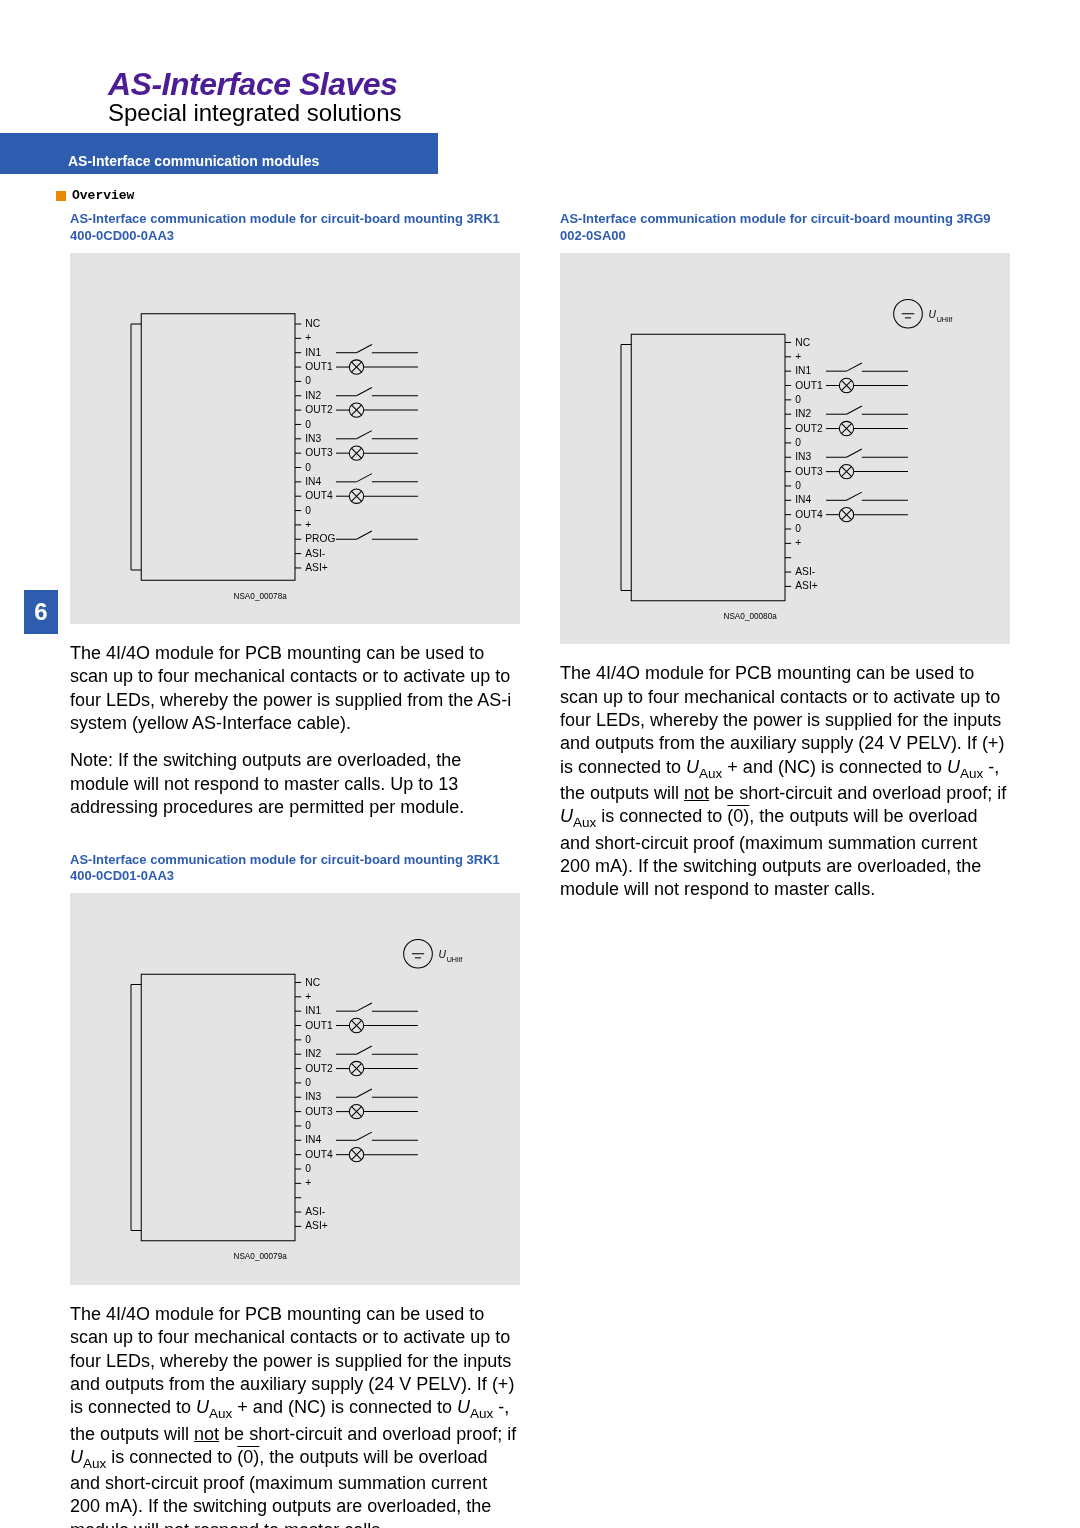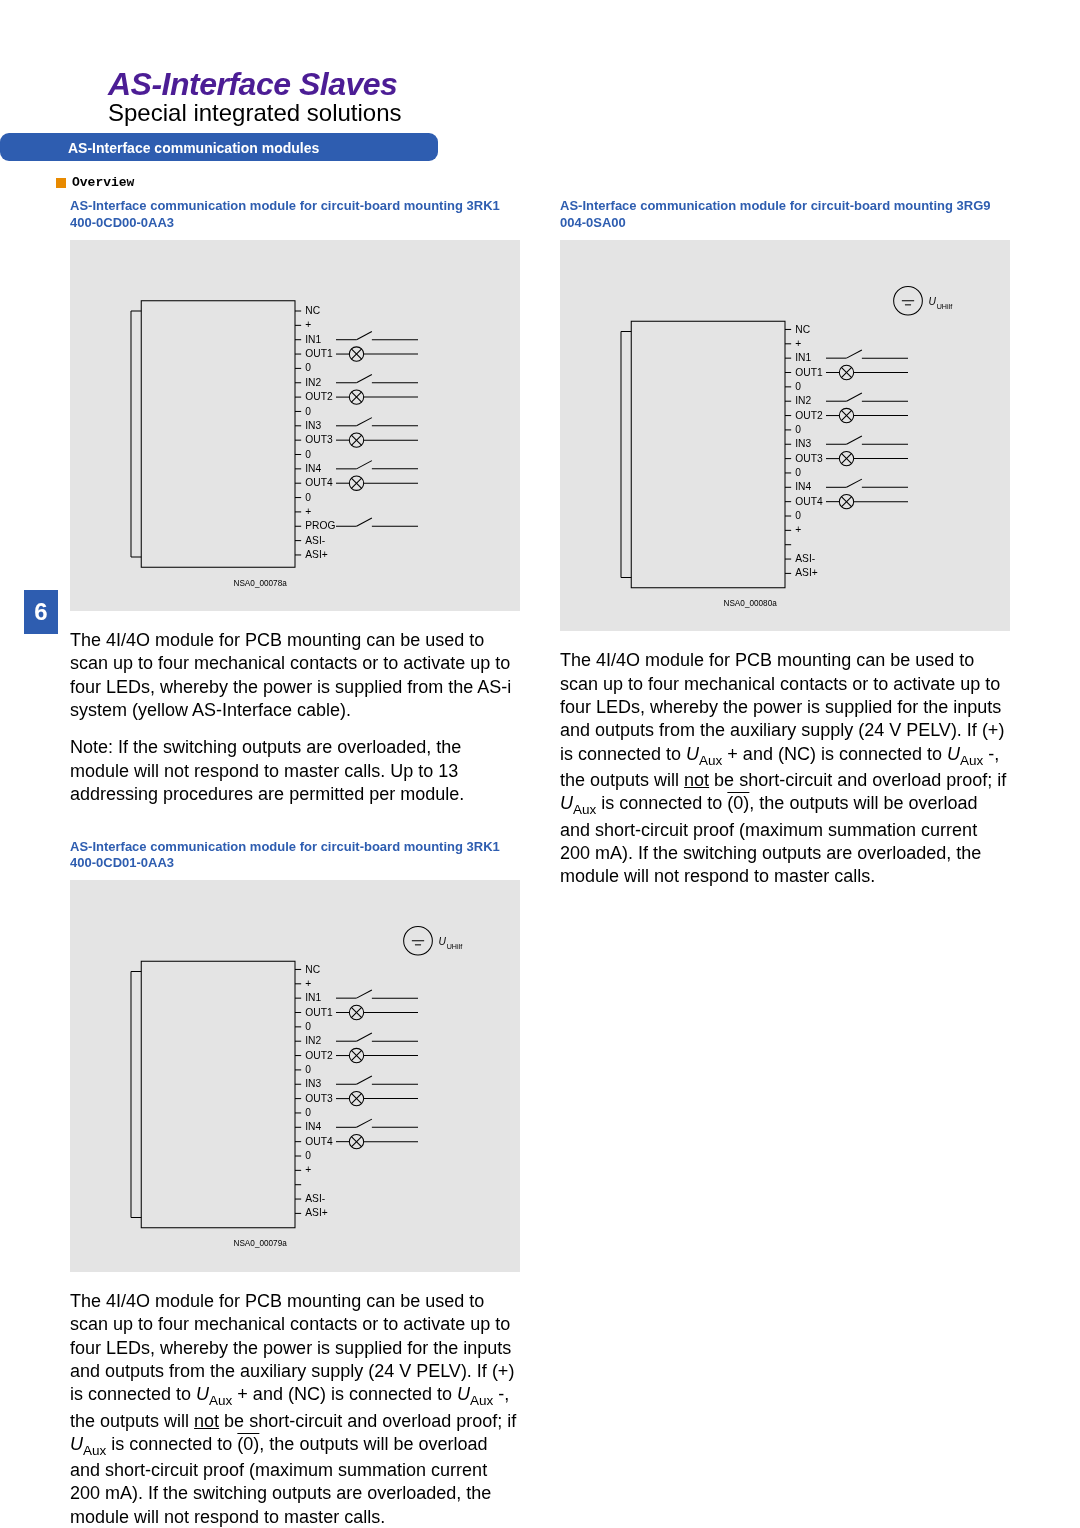--- a/index.html
+++ b/index.html
@@ -26,22 +26,21 @@
     margin-top: -4px;
   }
   .blue-bar-row {
     display: flex;
     margin-top: 6px;
     margin-bottom: 14px;
   }
   .blue-bar {
     background: #2e5db0;
     width: 438px;
-    padding: 7px 0 5px 68px;
-    border-radius: 9px;
+    padding: 20px 0 5px 68px;
   }
   .blue-bar-text {
     color: #fff;
     font-weight: bold;
     font-size: 14px;
   }
   .overview-row {
     display: flex;
     align-items: center;
     padding-left: 56px;
@@ -333,21 +332,21 @@
         <text x="140" y="328" font-size="8" fill="#000">NSA0_00079a</text>
       </svg>
     </div>
 
     <div class="body-text">The 4I/4O module for PCB mounting can be used to scan up to four mechanical contacts or to activate up to four LEDs, whereby the power is supplied for the inputs and outputs from the auxiliary supply (24 V PELV). If (+) is connected to <i>U</i><sub>Aux</sub> + and (NC) is connected to <i>U</i><sub>Aux</sub> -, the outputs will <u>not</u> be short-circuit and overload proof; if <i>U</i><sub>Aux</sub> is connected to <span class="ov">(0)</span>, the outputs will be overload and short-circuit proof (maximum summation current 200 mA). If the switching outputs are overloaded, the module will not respond to master calls.</div>
 
   </div>
 
   <div class="col">
 
-    <div class="sect-title">AS-Interface communication module for circuit-board mounting 3RG9 004-0SA00</div>
+    <div class="sect-title">AS-Interface communication module for circuit-board mounting 3RG9 002-0SA00</div>
 
     <div class="gray-box">
       <svg viewBox="0 0 400 340" width="100%">
         <g stroke="#000" stroke-width="1" fill="none">
           <rect x="50" y="50" width="150" height="260"></rect>
           <line x1="40" y1="60" x2="50" y2="60"></line>
           <line x1="40" y1="300" x2="50" y2="300"></line>
           <line x1="40" y1="60" x2="40" y2="300"></line>
           <circle cx="320" cy="30" r="14"></circle>
           <line x1="314" y1="30" x2="326" y2="30"></line>

